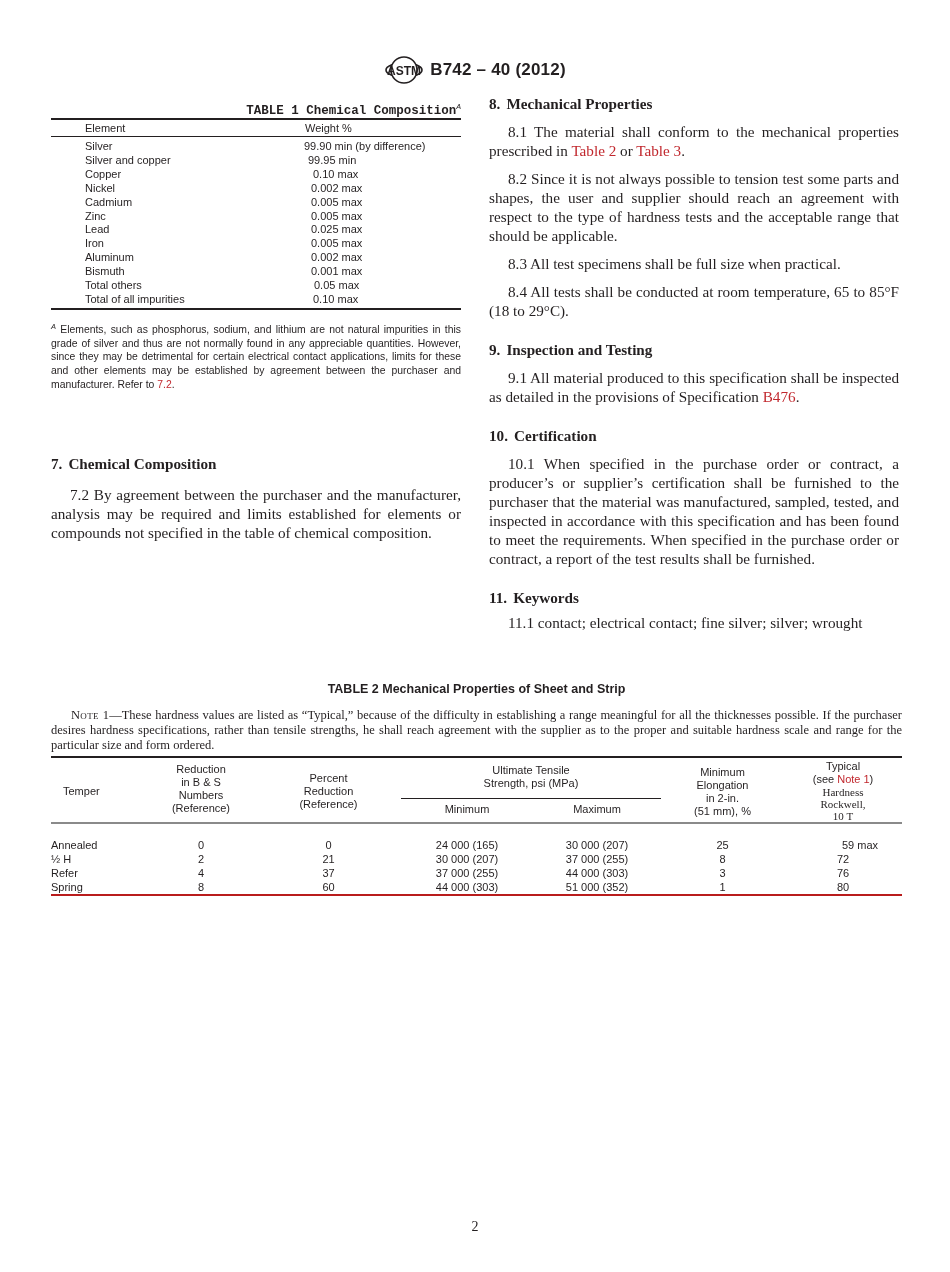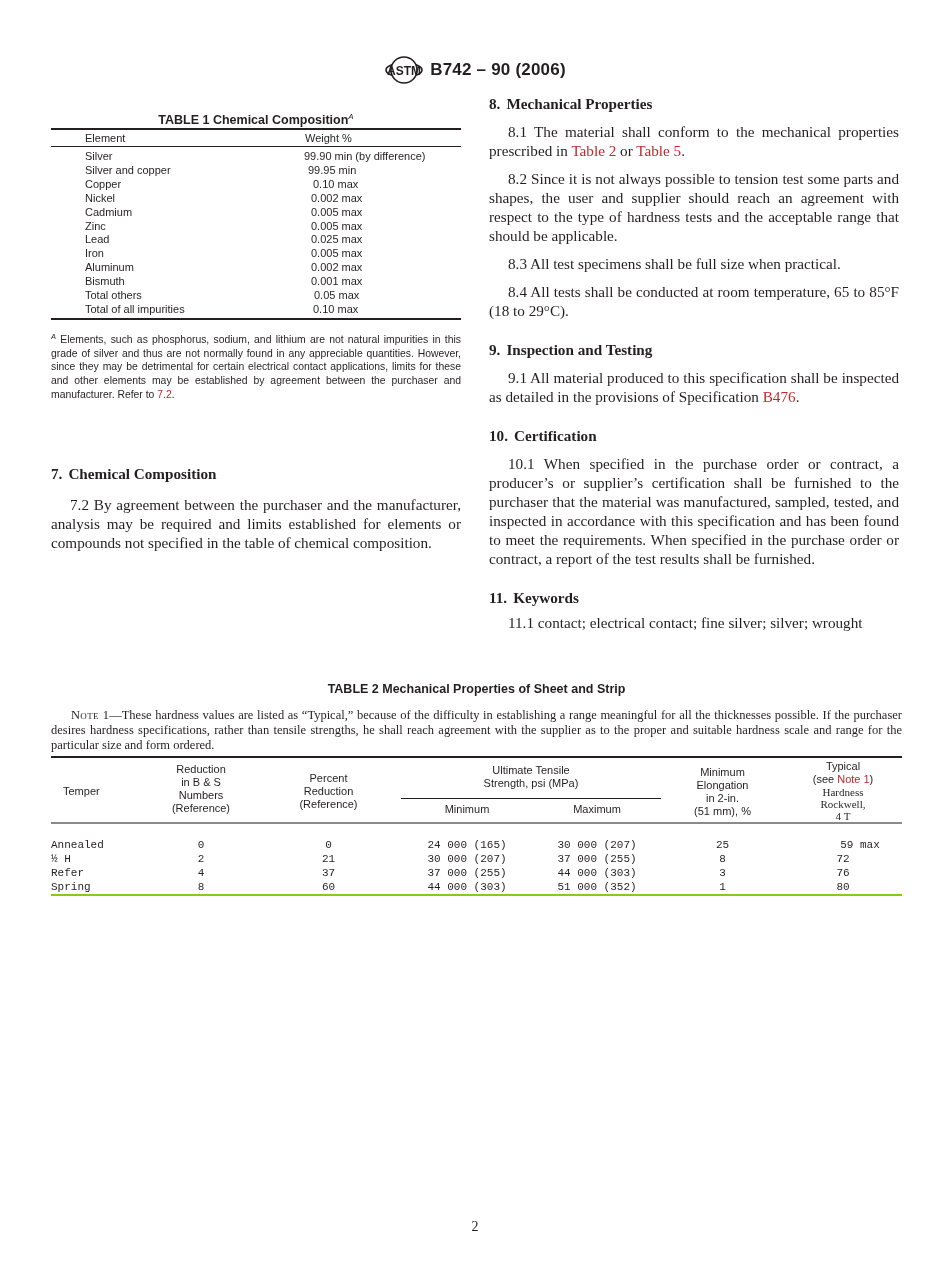--- a/index.html
+++ b/index.html
@@ -10,21 +10,21 @@
   .hdr { position: absolute; top: 53px; left: 0; width: 950px; height: 34px; display: flex; justify-content: center; align-items: center; }
   .hdr .logo { width: 40px; height: 32px; margin-right: 6px; }
   .hdr .code { font-family: "Liberation Sans", sans-serif; font-weight: bold; font-size: 17px; letter-spacing: 0.2px; }
 
   
   .col { position: absolute; top: 90px; }
   .col-left { left: 51px; width: 410px; }
   .col-right { left: 489px; width: 410px; }
 
   
-  .t1-title { font-family: Liberation Sans, sans-serif; font-weight: bold; font-size: 12.5px; text-align: center; height: 22px; line-height: 22px; margin-top: 16px; }
+  .t1-title { font-family: Liberation Mono, monospace; font-weight: bold; font-size: 12.5px; text-align: right; height: 22px; line-height: 22px; margin-top: 6px; }
   .t1-title sup { font-style: italic; font-weight: normal; font-size: 8px; vertical-align: 5px; }
   table.t1 { width: 410px; border-collapse: collapse; font-family: "Liberation Sans", sans-serif; font-size: 11px; }
   table.t1 th, table.t1 td { padding: 0; height: 13.9px; line-height: 13.9px; font-weight: normal; text-align: left; }
   table.t1 thead tr { border-top: 2px solid #231f20; border-bottom: 1px solid #231f20; }
   table.t1 thead th { height: 16px; line-height: 16px; }
   table.t1 tbody tr:first-child td { padding-top: 3px; }
   table.t1 tbody tr:last-child td { padding-bottom: 0px; }
   table.t1 .c-el { padding-left: 34px; width: 200px; }
   table.t1 .c-wt { padding-left: 0; }
   .t1-bottom { border-top: 2px solid #231f20; margin-top: 1px; }
@@ -43,36 +43,36 @@
   .t2-note { font-family: "Liberation Serif", serif; font-size: 12.5px; line-height: 15.2px; text-align: justify; margin-top: 10px; text-indent: 20px; }
   .t2-note .nl { font-variant: small-caps; letter-spacing: 0.3px; }
   table.t2t { width: 851px; border-collapse: collapse; font-family: "Liberation Sans", sans-serif; font-size: 11px; margin-top: 2px; }
   table.t2t thead { border-top: 2px solid #231f20; }
   table.t2t th { font-weight: normal; text-align: center; line-height: 13px; padding: 0; vertical-align: middle; }
   table.t2t tr.hrow2 th { padding-top: 4px; padding-bottom: 6px; }
   table.t2t thead tr.hrow2 { border-bottom: 2px solid #8a8a8a; }
   table.t2t .uts-span { border-bottom: 1px solid #231f20; padding-bottom: 8px; }
   table.t2t td { padding: 0; height: 14px; line-height: 14px; text-align: center; }
   table.t2t tbody tr:first-child td { padding-top: 14px; }
-  table.t2t tbody { border-bottom: 2px solid #84cc16; font-family: Liberation Mono, monospace; }
+  table.t2t tbody { border-bottom: 2px solid #b91c1c; }
   table.t2t td.temper { text-align: left; }
   .serif-small { font-family: "Liberation Serif", serif; font-size: 11px; line-height: 12px; }
 
   .page-num { position: absolute; top: 1219px; left: 0; width: 950px; text-align: center; font-family: "Liberation Serif", serif; font-size: 14px; }
 </style>
 </head>
 <body>
 
 <div class="hdr">
   <svg class="logo" viewBox="0 0 40 32">
     <ellipse cx="20" cy="16" rx="18" ry="7" fill="none" stroke="#231f20" stroke-width="1.6"></ellipse>
     <circle cx="20" cy="16" r="13" fill="#ffffff" stroke="#231f20" stroke-width="1.6"></circle>
     <text x="20" y="21" text-anchor="middle" font-family="Liberation Sans, sans-serif" font-weight="bold" font-size="12" fill="#231f20">ASTM</text>
   </svg>
-  <span class="code">B742 – 90 (2006)</span>
+  <span class="code">B742 – 40 (2012)</span>
 </div>
 
 <div class="col col-left">
   <div class="t1-title">
     <span>TABLE 1 Chemical Composition</span><sup>A</sup>
   </div>
   <table class="t1">
     <thead>
       <tr>
         <th class="c-el">Element</th>
@@ -140,21 +140,21 @@
   <h3 class="sec-h"><span class="num">7.</span><span>Chemical Composition</span></h3>
   <div style="height:6px"></div>
   <div style="height:6px"></div>
   <p class="para indent">7.2 By agreement between the purchaser and the manufacturer, analysis may be required and limits established for elements or compounds not specified in the table of chemical composition.</p>
 </div>
 
 <div class="col col-right">
   <div style="height:4px"></div>
   <h3 class="sec-h"><span class="num">8.</span><span>Mechanical Properties</span></h3>
   <div style="height:9px"></div>
-  <p class="para indent"><span>8.1  The material shall conform to the mechanical properties prescribed in </span><span class="link">Table 2</span><span> or </span><span class="link">Table 5</span><span>.</span></p>
+  <p class="para indent"><span>8.1  The material shall conform to the mechanical properties prescribed in </span><span class="link">Table 2</span><span> or </span><span class="link">Table 3</span><span>.</span></p>
   <div style="height:9px"></div>
   <p class="para indent">8.2  Since it is not always possible to tension test some parts and shapes, the user and supplier should reach an agreement with respect to the type of hardness tests and the acceptable range that should be applicable.</p>
   <div style="height:9px"></div>
   <p class="para indent">8.3  All test specimens shall be full size when practical.</p>
   <div style="height:9px"></div>
   <p class="para indent">8.4  All tests shall be conducted at room temperature, 65 to 85°F (18 to 29°C).</p>
 
   <div style="height:20px"></div>
   <h3 class="sec-h"><span class="num">9.</span><span>Inspection and Testing</span></h3>
   <div style="height:9px"></div>
@@ -206,21 +206,21 @@
           <div>Minimum</div>
           <div>Elongation</div>
           <div>in 2-in.</div>
           <div>(51 mm), %</div>
         </th>
         <th rowspan="2" style="padding-top:2px">
           <div>Typical</div>
           <div><span>(see </span><span class="link">Note 1</span><span>)</span></div>
           <div class="serif-small">Hardness</div>
           <div class="serif-small">Rockwell,</div>
-          <div class="serif-small">4 T</div>
+          <div class="serif-small">10 T</div>
         </th>
       </tr>
       <tr class="hrow2">
         <th>Minimum</th>
         <th>Maximum</th>
       </tr>
     </thead>
     <tbody>
       <tr>
         <td class="temper">Annealed</td>

